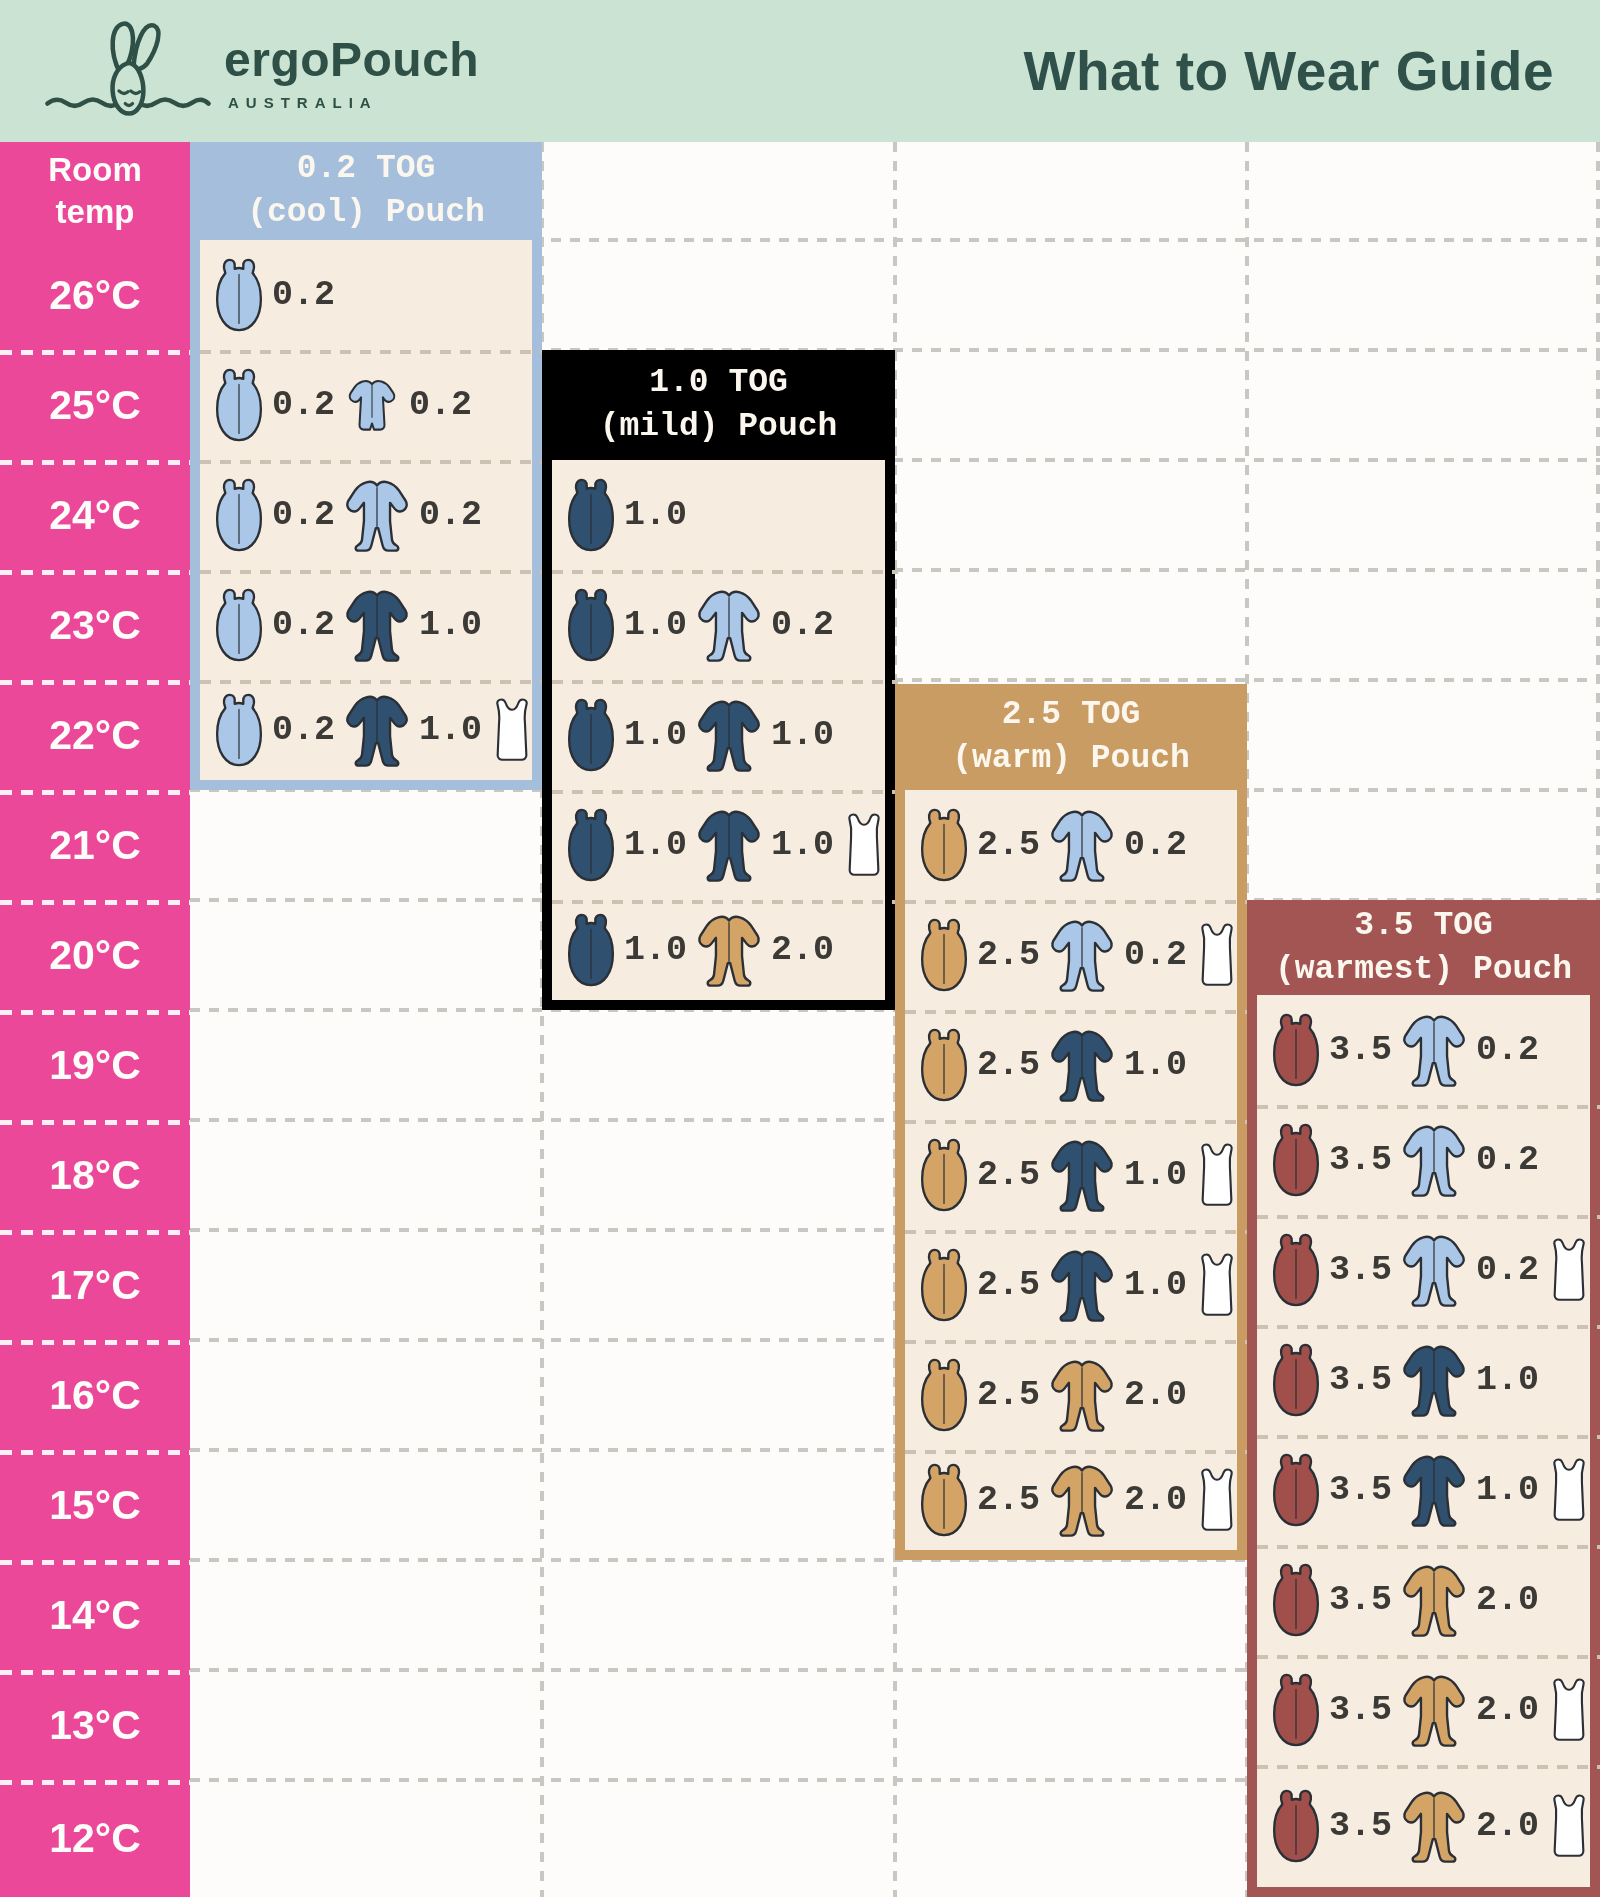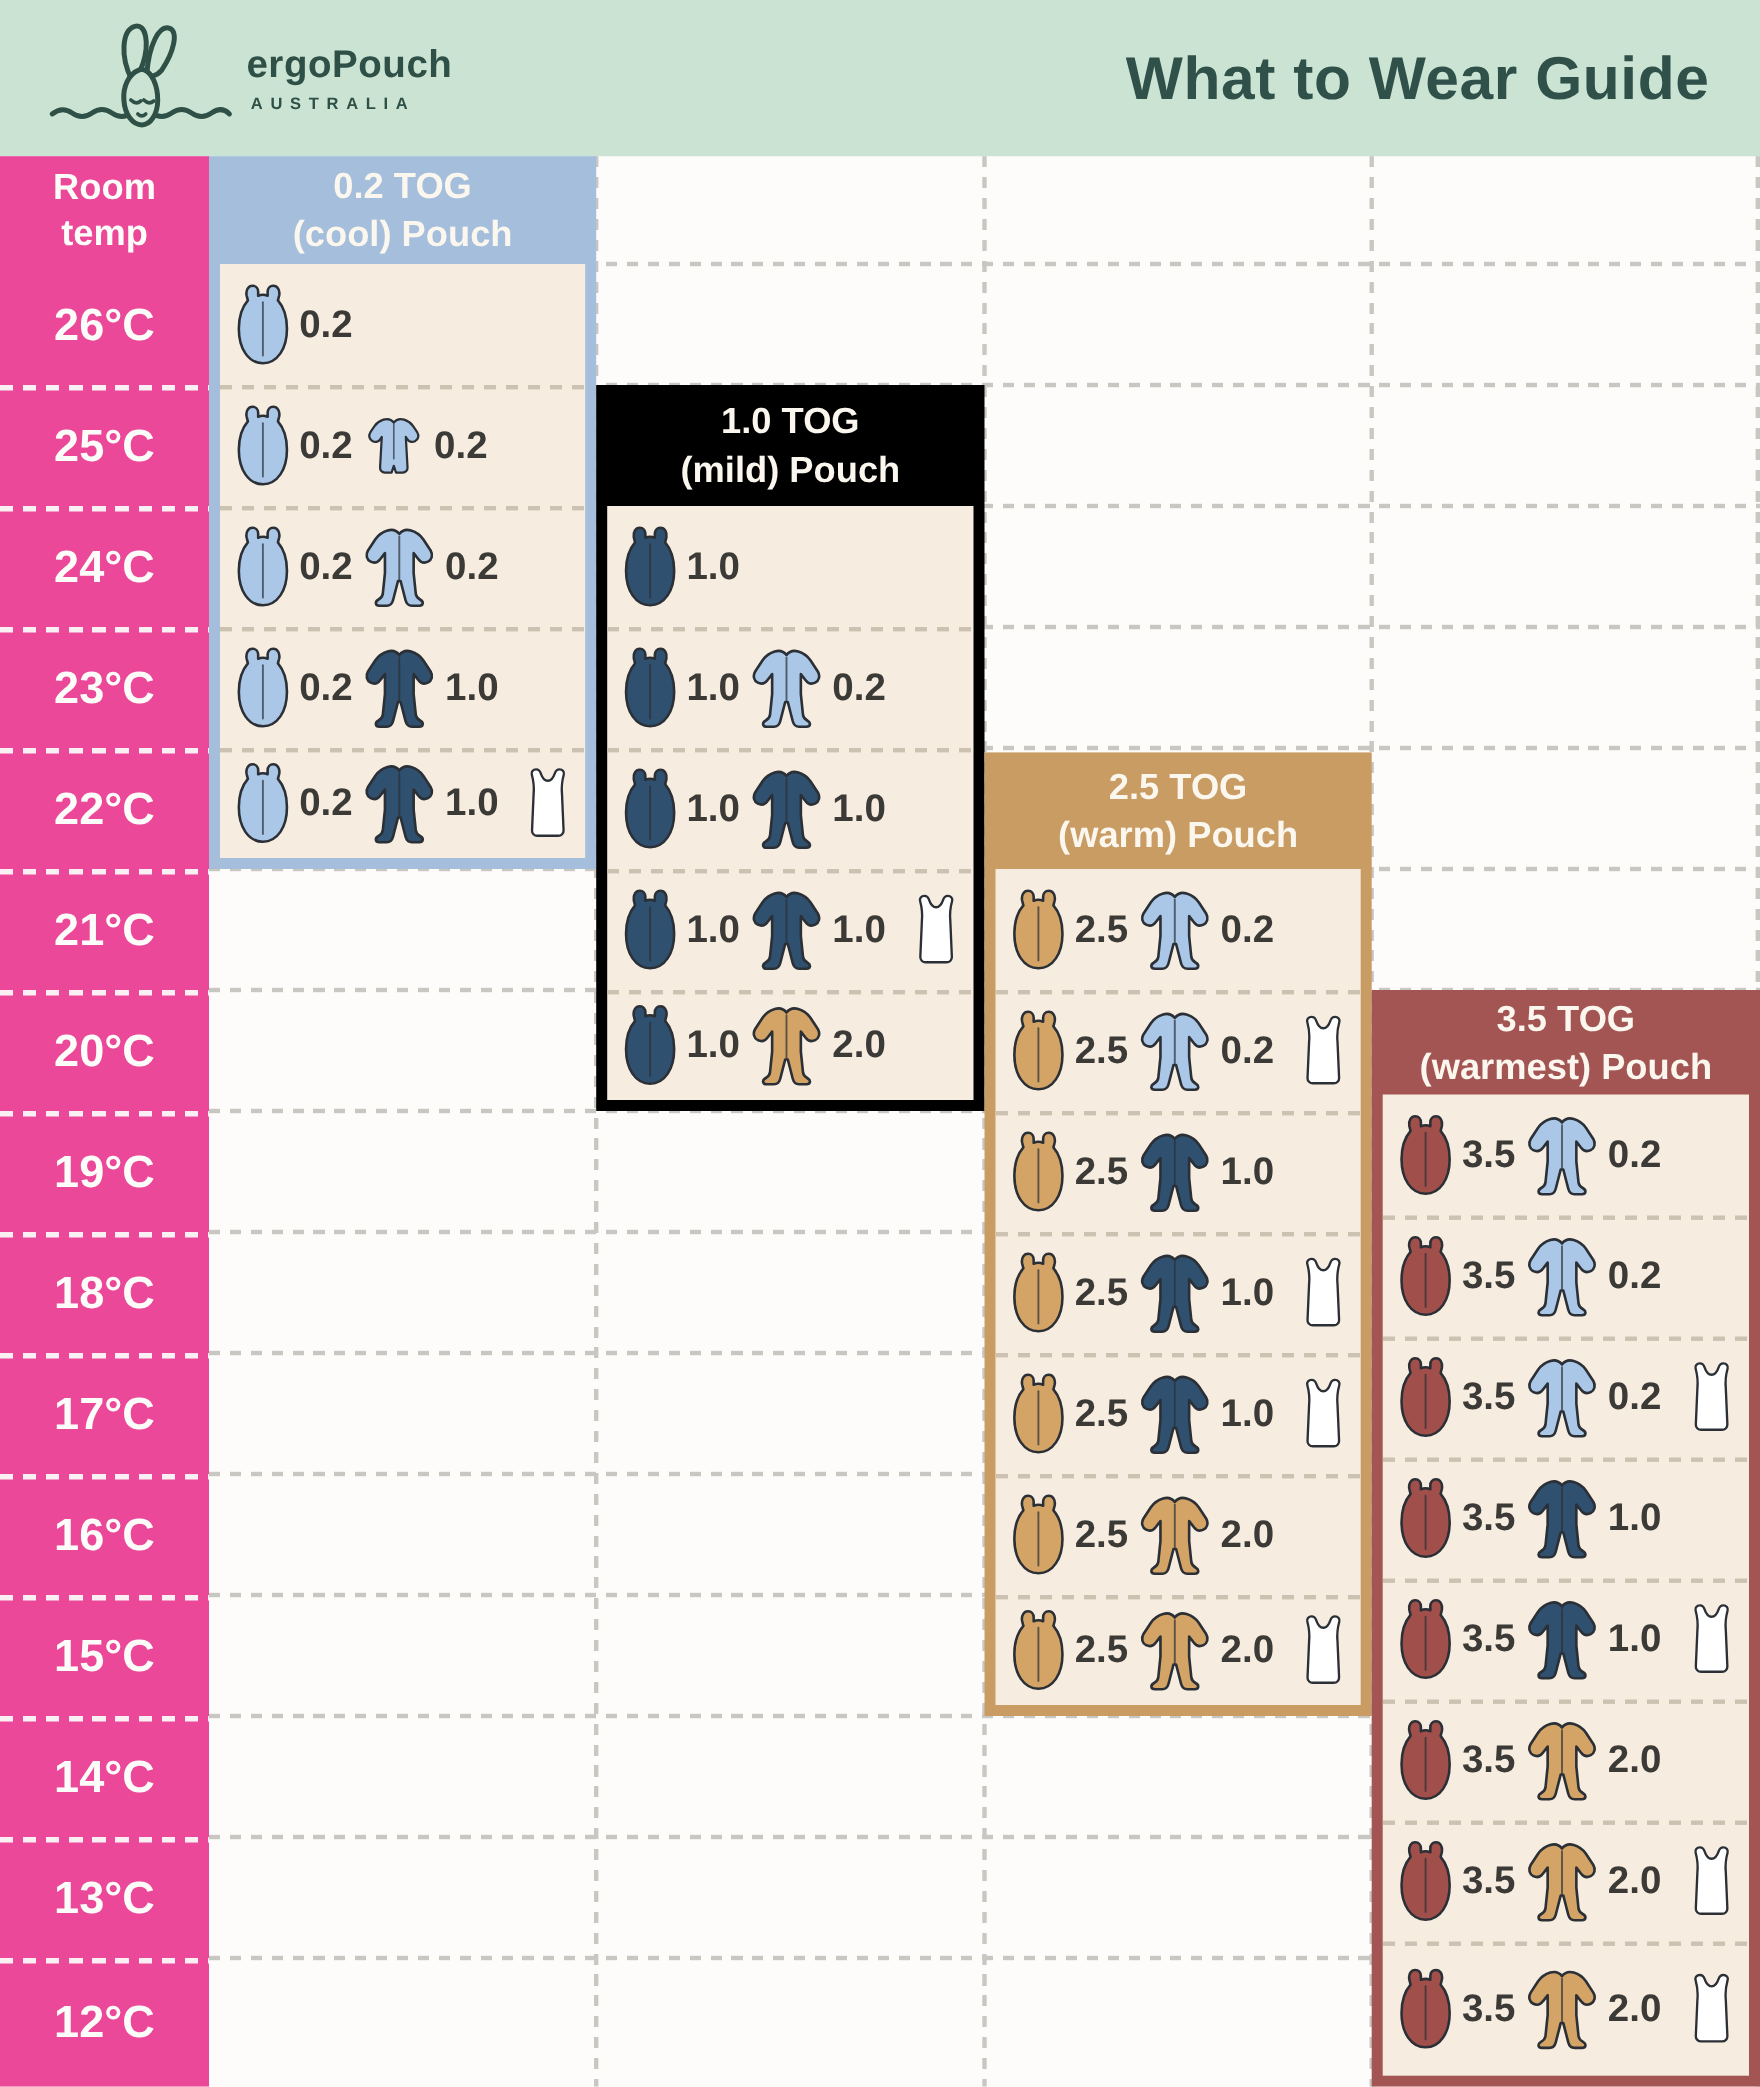--- a/index.html
+++ b/index.html
@@ -8,21 +8,21 @@
     background:#fdfcfa;
     font-family:"Liberation Sans", sans-serif;
   }
   
   .topbar{
     position:absolute;left:0;top:0;width:1600px;height:142px;
     background:#cbe3d3;display:flex;align-items:center;justify-content:space-between;
   }
   .brand{display:flex;align-items:center;margin-left:42px;gap:10px;}
   .brand-text{display:flex;flex-direction:column;}
-  .brand-name{font-size:35px;font-weight:600;color:#2f5046;letter-spacing:.5px;}
+  .brand-name{font-size:48px;font-weight:600;color:#2f5046;letter-spacing:.5px;}
   .brand-sub{font-size:15px;font-weight:600;color:#2f5046;letter-spacing:7px;margin-top:7px;padding-left:4px;}
   .page-title{margin:0 46px 0 0;font-size:55px;font-weight:700;color:#30514a;letter-spacing:.5px;}
   
   .board{position:absolute;left:0;top:142px;width:1600px;height:1755px;}
   .hline{position:absolute;height:4px;
     background-image:repeating-linear-gradient(90deg,#c9c7c2 0 10px,transparent 10px 19px);}
   .vline{position:absolute;width:4px;
     background-image:repeating-linear-gradient(180deg,#c9c7c2 0 10px,transparent 10px 19px);}
   
   .temp-col{
@@ -30,21 +30,21 @@
     display:grid;grid-template-rows:98px repeat(14,110px) 1fr;z-index:2;
   }
   .temp-head{display:flex;flex-direction:column;align-items:center;justify-content:center;
     color:#fcfcf9;font-size:33px;font-weight:700;line-height:1.28;}
   .temp-cell{display:flex;align-items:center;justify-content:center;
     color:#fcfcf9;font-size:41px;font-weight:700;}
   .temp-cell.sep{
     background-image:repeating-linear-gradient(90deg,rgba(252,252,250,.93) 0 12px,transparent 12px 21px);
     background-size:100% 5px;background-repeat:no-repeat;background-position:0 0;}
   
-  .panel{position:absolute;z-index:3;display:flex;flex-direction:column;box-sizing:border-box;}
+  .panel{position:absolute;z-index:3;display:flex;flex-direction:column;box-sizing:border-box;font-family:Liberation Mono, monospace;}
   .panel-header{display:flex;flex-direction:column;align-items:center;justify-content:center;
     color:#fbf7ee;font-size:33px;font-weight:700;line-height:1.32;flex:none;}
   .panel-body{background:#f6ecdf;margin:0 10px 10px 10px;flex:1;display:grid;min-height:0;}
   .prow{display:flex;align-items:center;padding:0 8px 0 14px;gap:8px;min-height:0;}
   .prow.sep{
     background-image:repeating-linear-gradient(90deg,#cdc2b1 0 11px,transparent 11px 20px);
     background-size:100% 4px;background-repeat:no-repeat;background-position:0 0;}
   .tog{font-size:35px;font-weight:700;color:#3b3a37;flex:none;}
   .icon{flex:none;display:block;}
   .icon.singlet{margin-left:auto;margin-right:4px;}

